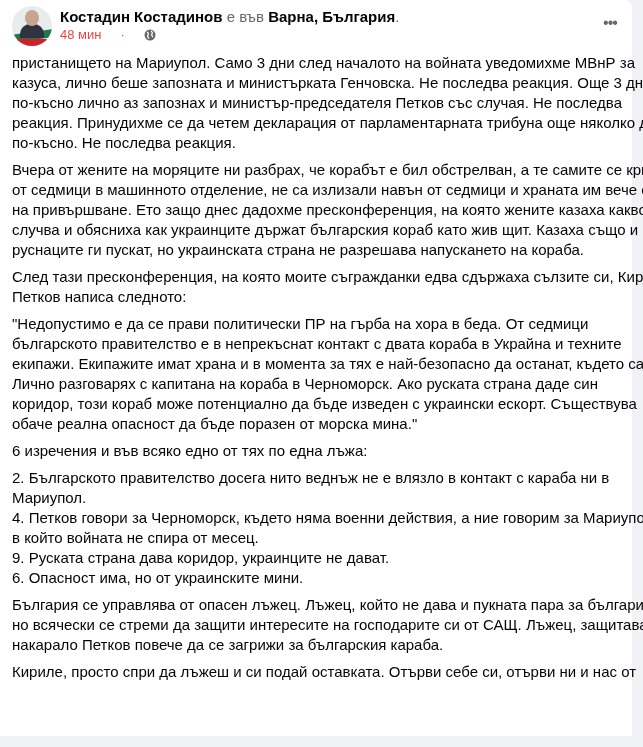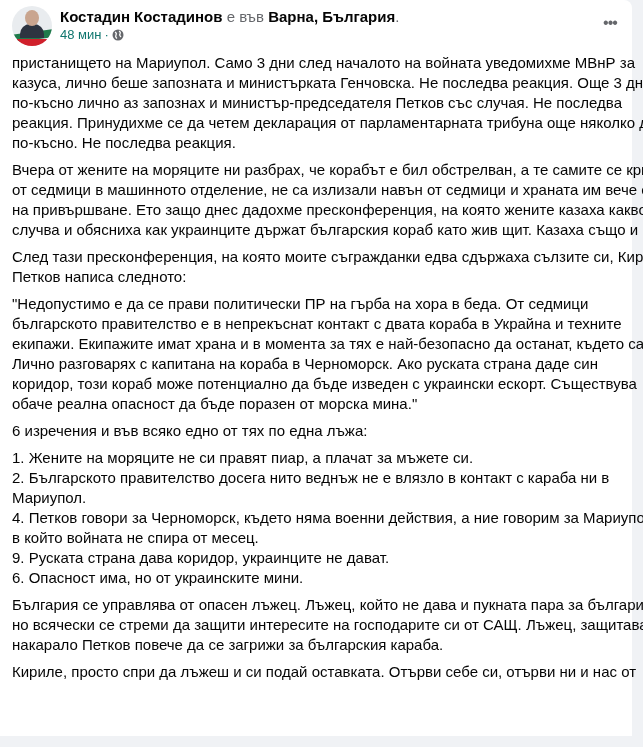--- a/index.html
+++ b/index.html
@@ -38,22 +38,22 @@
     background: #d0202b;
   }
   .name-line {
     position: absolute; left: 60px; top: 8px;
     font-size: 15px; line-height: 18px;
   }
   .name-line .strong { font-weight: bold; color: #050505; }
   .name-line .muted { color: #65676b; }
   .meta-line {
     position: absolute; left: 60px; top: 27px;
-    font-size: 13px; line-height: 16px; color: #0f766e;
-    display: flex; align-items: center; gap: 3px;
+    font-size: 13px; line-height: 16px; color: #ef4444;
+    display: flex; align-items: center; gap: 19px;
   }
   .globe {
     width: 12px; height: 12px; display: inline-block;
   }
   .more-btn {
     position: absolute; left: 596px; top: 14px;
     width: 28px; height: 20px;
     font-size: 16px; line-height: 18px; color: #65676b;
     text-align: center; letter-spacing: -1px;
   }
@@ -97,38 +97,38 @@
       <span class="line">казуса, лично беше запозната и министърката Генчовска. Не последва реакция. Още 3 дни</span>
       <span class="line">по-късно лично аз запознах и министър-председателя Петков със случая. Не последва</span>
       <span class="line">реакция. Принудихме се да четем декларация от парламентарната трибуна още няколко дни</span>
       <span class="line">по-късно. Не последва реакция.</span>
     </div>
     <div class="para">
       <span class="line">Вчера от жените на моряците ни разбрах, че корабът е бил обстрелван, а те самите се крият</span>
       <span class="line">от седмици в машинното отделение, не са излизали навън от седмици и храната им вече е</span>
       <span class="line">на привършване. Ето защо днес дадохме пресконференция, на която жените казаха какво се</span>
       <span class="line">случва и обясниха как украинците държат българския кораб като жив щит. Казаха също и че</span>
+      <span class="line">руснаците ги пускат, но украинската страна не разрешава напускането на кораба.</span>
     </div>
     <div class="para">
       <span class="line">След тази пресконференция, на която моите съгражданки едва сдържаха сълзите си, Кирил</span>
       <span class="line">Петков написа следното:</span>
     </div>
     <div class="para">
       <span class="line">"Недопустимо е да се прави политически ПР на гърба на хора в беда. От седмици</span>
       <span class="line">българското правителство е в непрекъснат контакт с двата кораба в Украйна и техните</span>
       <span class="line">екипажи. Екипажите имат храна и в момента за тях е най-безопасно да останат, където са.</span>
       <span class="line">Лично разговарях с капитана на кораба в Черноморск. Ако руската страна даде син</span>
       <span class="line">коридор, този кораб може потенциално да бъде изведен с украински ескорт. Съществува</span>
       <span class="line">обаче реална опасност да бъде поразен от морска мина."</span>
     </div>
     <div class="para">
       <span class="line">6 изречения и във всяко едно от тях по една лъжа:</span>
     </div>
     <div class="para">
-      <span class="line">1. Жените на моряците не си правят пиар, а плачат за мъжете си.</span>
       <span class="line">2. Българското правителство досега нито веднъж не е влязло в контакт с караба ни в</span>
       <span class="line">Мариупол.</span>
       <span class="line">4. Петков говори за Черноморск, където няма военни действия, а ние говорим за Мариупол,</span>
       <span class="line">в който войната не спира от месец.</span>
       <span class="line">9. Руската страна дава коридор, украинците не дават.</span>
       <span class="line">6. Опасност има, но от украинските мини.</span>
     </div>
     <div class="para">
       <span class="line">България се управлява от опасен лъжец. Лъжец, който не дава и пукната пара за българите,</span>
       <span class="line">но всячески се стреми да защити интересите на господарите си от САЩ. Лъжец, защитаващ</span>

